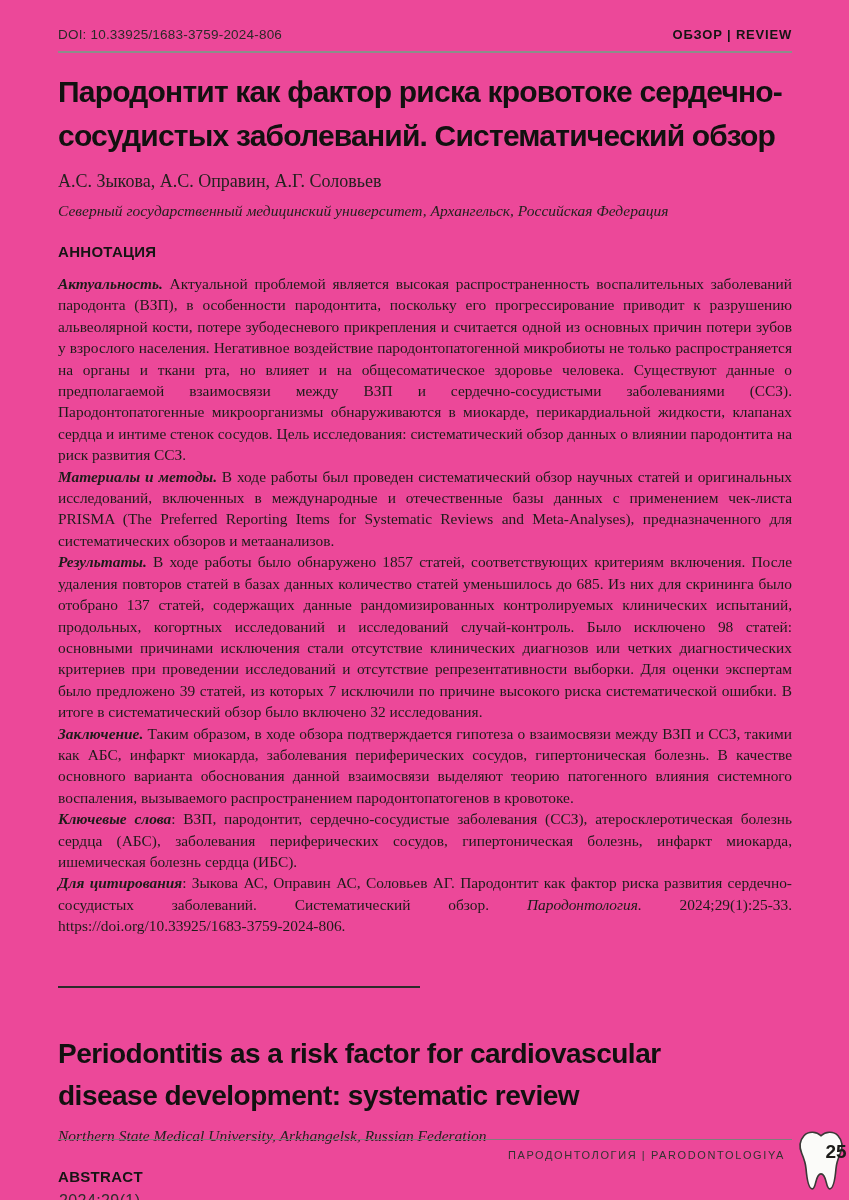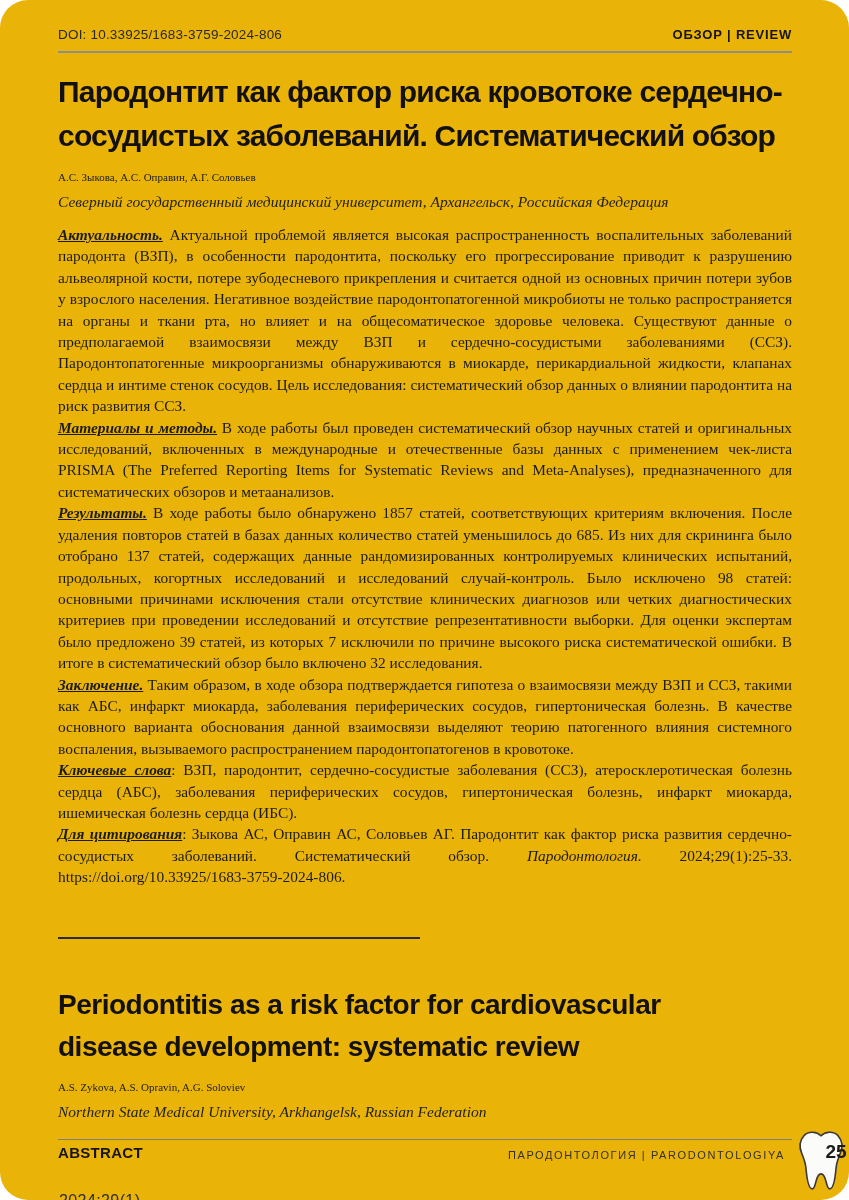--- a/index.html
+++ b/index.html
@@ -6,24 +6,23 @@
   html, body { width: 849px; }
   body {
     font-family: "Liberation Serif", serif;
     color: #1d1c1a;
     background: #ffffff;
   }
   .page {
     position: relative;
     width: 849px;
     height: 1200px;
-    background: #eab308;
+    background: #ec4899;
     overflow: hidden;
     padding: 0 57px 16px 58px;
-    border-radius: 28px;
   }
   
   .header-row {
     display: flex;
     justify-content: space-between;
     align-items: baseline;
     padding-top: 27px;
     font-family: "Liberation Sans", sans-serif;
   }
   .doi {
@@ -46,21 +45,21 @@
     margin-top: 17px;
     font-family: "Liberation Sans", sans-serif;
     font-weight: bold;
     font-size: 30px;
     line-height: 44px;
     letter-spacing: -0.8px;
     color: #121110;
   }
   .authors {
     margin-top: 13px;
-    font-size: 11px;
+    font-size: 18px;
     color: #23221f;
   }
   .affiliation {
     margin-top: 10px;
     font-style: italic;
     font-size: 15.5px;
     color: #23221f;
   }
   .abstract-heading {
     margin-top: 23px;
@@ -71,21 +70,21 @@
     color: #161514;
   }
   .abstract-body {
     margin-top: 13px;
     font-size: 15.4px;
     line-height: 21.4px;
     text-align: justify;
     color: #1d1c1a;
   }
   .abstract-body p { margin: 0; }
-  .lead { font-weight: bold; font-style: italic; text-decoration: underline; }
+  .lead { font-weight: bold; font-style: italic; }
   .ital { font-style: italic; }
   
   .section-divider {
     margin-top: 49px;
     width: 362px;
     border-top: 2.5px solid #2c2b29;
   }
   
   .title-en {
     margin-top: 45px;
@@ -152,33 +151,33 @@
   <div class="header-row">
     <span class="doi">DOI: 10.33925/1683-3759-2024-806</span>
     <span class="section-label">ОБЗОР | REVIEW</span>
   </div>
   <div class="header-rule"></div>
 
   <h1 class="title-ru">Пародонтит как фактор риска кровотоке сердечно-сосудистых заболеваний. Систематический обзор</h1>
   <div class="authors">А.С. Зыкова, А.С. Оправин, А.Г. Соловьев</div>
   <div class="affiliation">Северный государственный медицинский университет, Архангельск, Российская Федерация</div>
 
+  <div class="abstract-heading">АННОТАЦИЯ</div>
   <div class="abstract-body">
     <p><span class="lead">Актуальность.</span><span> Актуальной проблемой является высокая распространенность воспалительных заболеваний пародонта (ВЗП), в особенности пародонтита, поскольку его прогрессирование приводит к разрушению альвеолярной кости, потере зубодесневого прикрепления и считается одной из основных причин потери зубов у взрослого населения. Негативное воздействие пародонтопатогенной микробиоты не только распространяется на органы и ткани рта, но влияет и на общесоматическое здоровье человека. Существуют данные о предполагаемой взаимосвязи между ВЗП и сердечно-сосудистыми заболеваниями (ССЗ). Пародонтопатогенные микроорганизмы обнаруживаются в миокарде, перикардиальной жидкости, клапанах сердца и интиме стенок сосудов. Цель исследования: систематический обзор данных о влиянии пародонтита на риск развития ССЗ.</span></p>
     <p><span class="lead">Материалы и методы.</span><span> В ходе работы был проведен систематический обзор научных статей и оригинальных исследований, включенных в международные и отечественные базы данных с применением чек-листа PRISMA (The Preferred Reporting Items for Systematic Reviews and Meta-Analyses), предназначенного для систематических обзоров и метаанализов.</span></p>
     <p><span class="lead">Результаты.</span><span> В ходе работы было обнаружено 1857 статей, соответствующих критериям включения. После удаления повторов статей в базах данных количество статей уменьшилось до 685. Из них для скрининга было отобрано 137 статей, содержащих данные рандомизированных контролируемых клинических испытаний, продольных, когортных исследований и исследований случай-контроль. Было исключено 98 статей: основными причинами исключения стали отсутствие клинических диагнозов или четких диагностических критериев при проведении исследований и отсутствие репрезентативности выборки. Для оценки экспертам было предложено 39 статей, из которых 7 исключили по причине высокого риска систематической ошибки. В итоге в систематический обзор было включено 32 исследования.</span></p>
     <p><span class="lead">Заключение.</span><span> Таким образом, в ходе обзора подтверждается гипотеза о взаимосвязи между ВЗП и ССЗ, такими как АБС, инфаркт миокарда, заболевания периферических сосудов, гипертоническая болезнь. В качестве основного варианта обоснования данной взаимосвязи выделяют теорию патогенного влияния системного воспаления, вызываемого распространением пародонтопатогенов в кровотоке.</span></p>
     <p><span class="lead">Ключевые слова</span><span>: ВЗП, пародонтит, сердечно-сосудистые заболевания (ССЗ), атеросклеротическая болезнь сердца (АБС), заболевания периферических сосудов, гипертоническая болезнь, инфаркт миокарда, ишемическая болезнь сердца (ИБС).</span></p>
     <p><span class="lead">Для цитирования</span><span>: Зыкова АС, Оправин АС, Соловьев АГ. Пародонтит как фактор риска развития сердечно-сосудистых заболеваний. Систематический обзор. </span><span class="ital">Пародонтология.</span><span> 2024;29(1):25-33. https://doi.org/10.33925/1683-3759-2024-806.</span></p>
   </div>
 
   <div class="section-divider"></div>
 
   <h2 class="title-en">Periodontitis as a risk factor for cardiovascular disease development: systematic review</h2>
-  <div class="authors">A.S. Zykova, A.S. Opravin, A.G. Soloviev</div>
   <div class="affiliation">Northern State Medical University, Arkhangelsk, Russian Federation</div>
 
   <div class="abstract-heading">ABSTRACT</div>
 
   <div class="footer-rule"></div>
   <div class="footer-left">2024;29(1)</div>
   <div class="footer-right">ПАРОДОНТОЛОГИЯ | PARODONTOLOGIYA</div>
 
   <div class="tooth-badge">
     <span>

